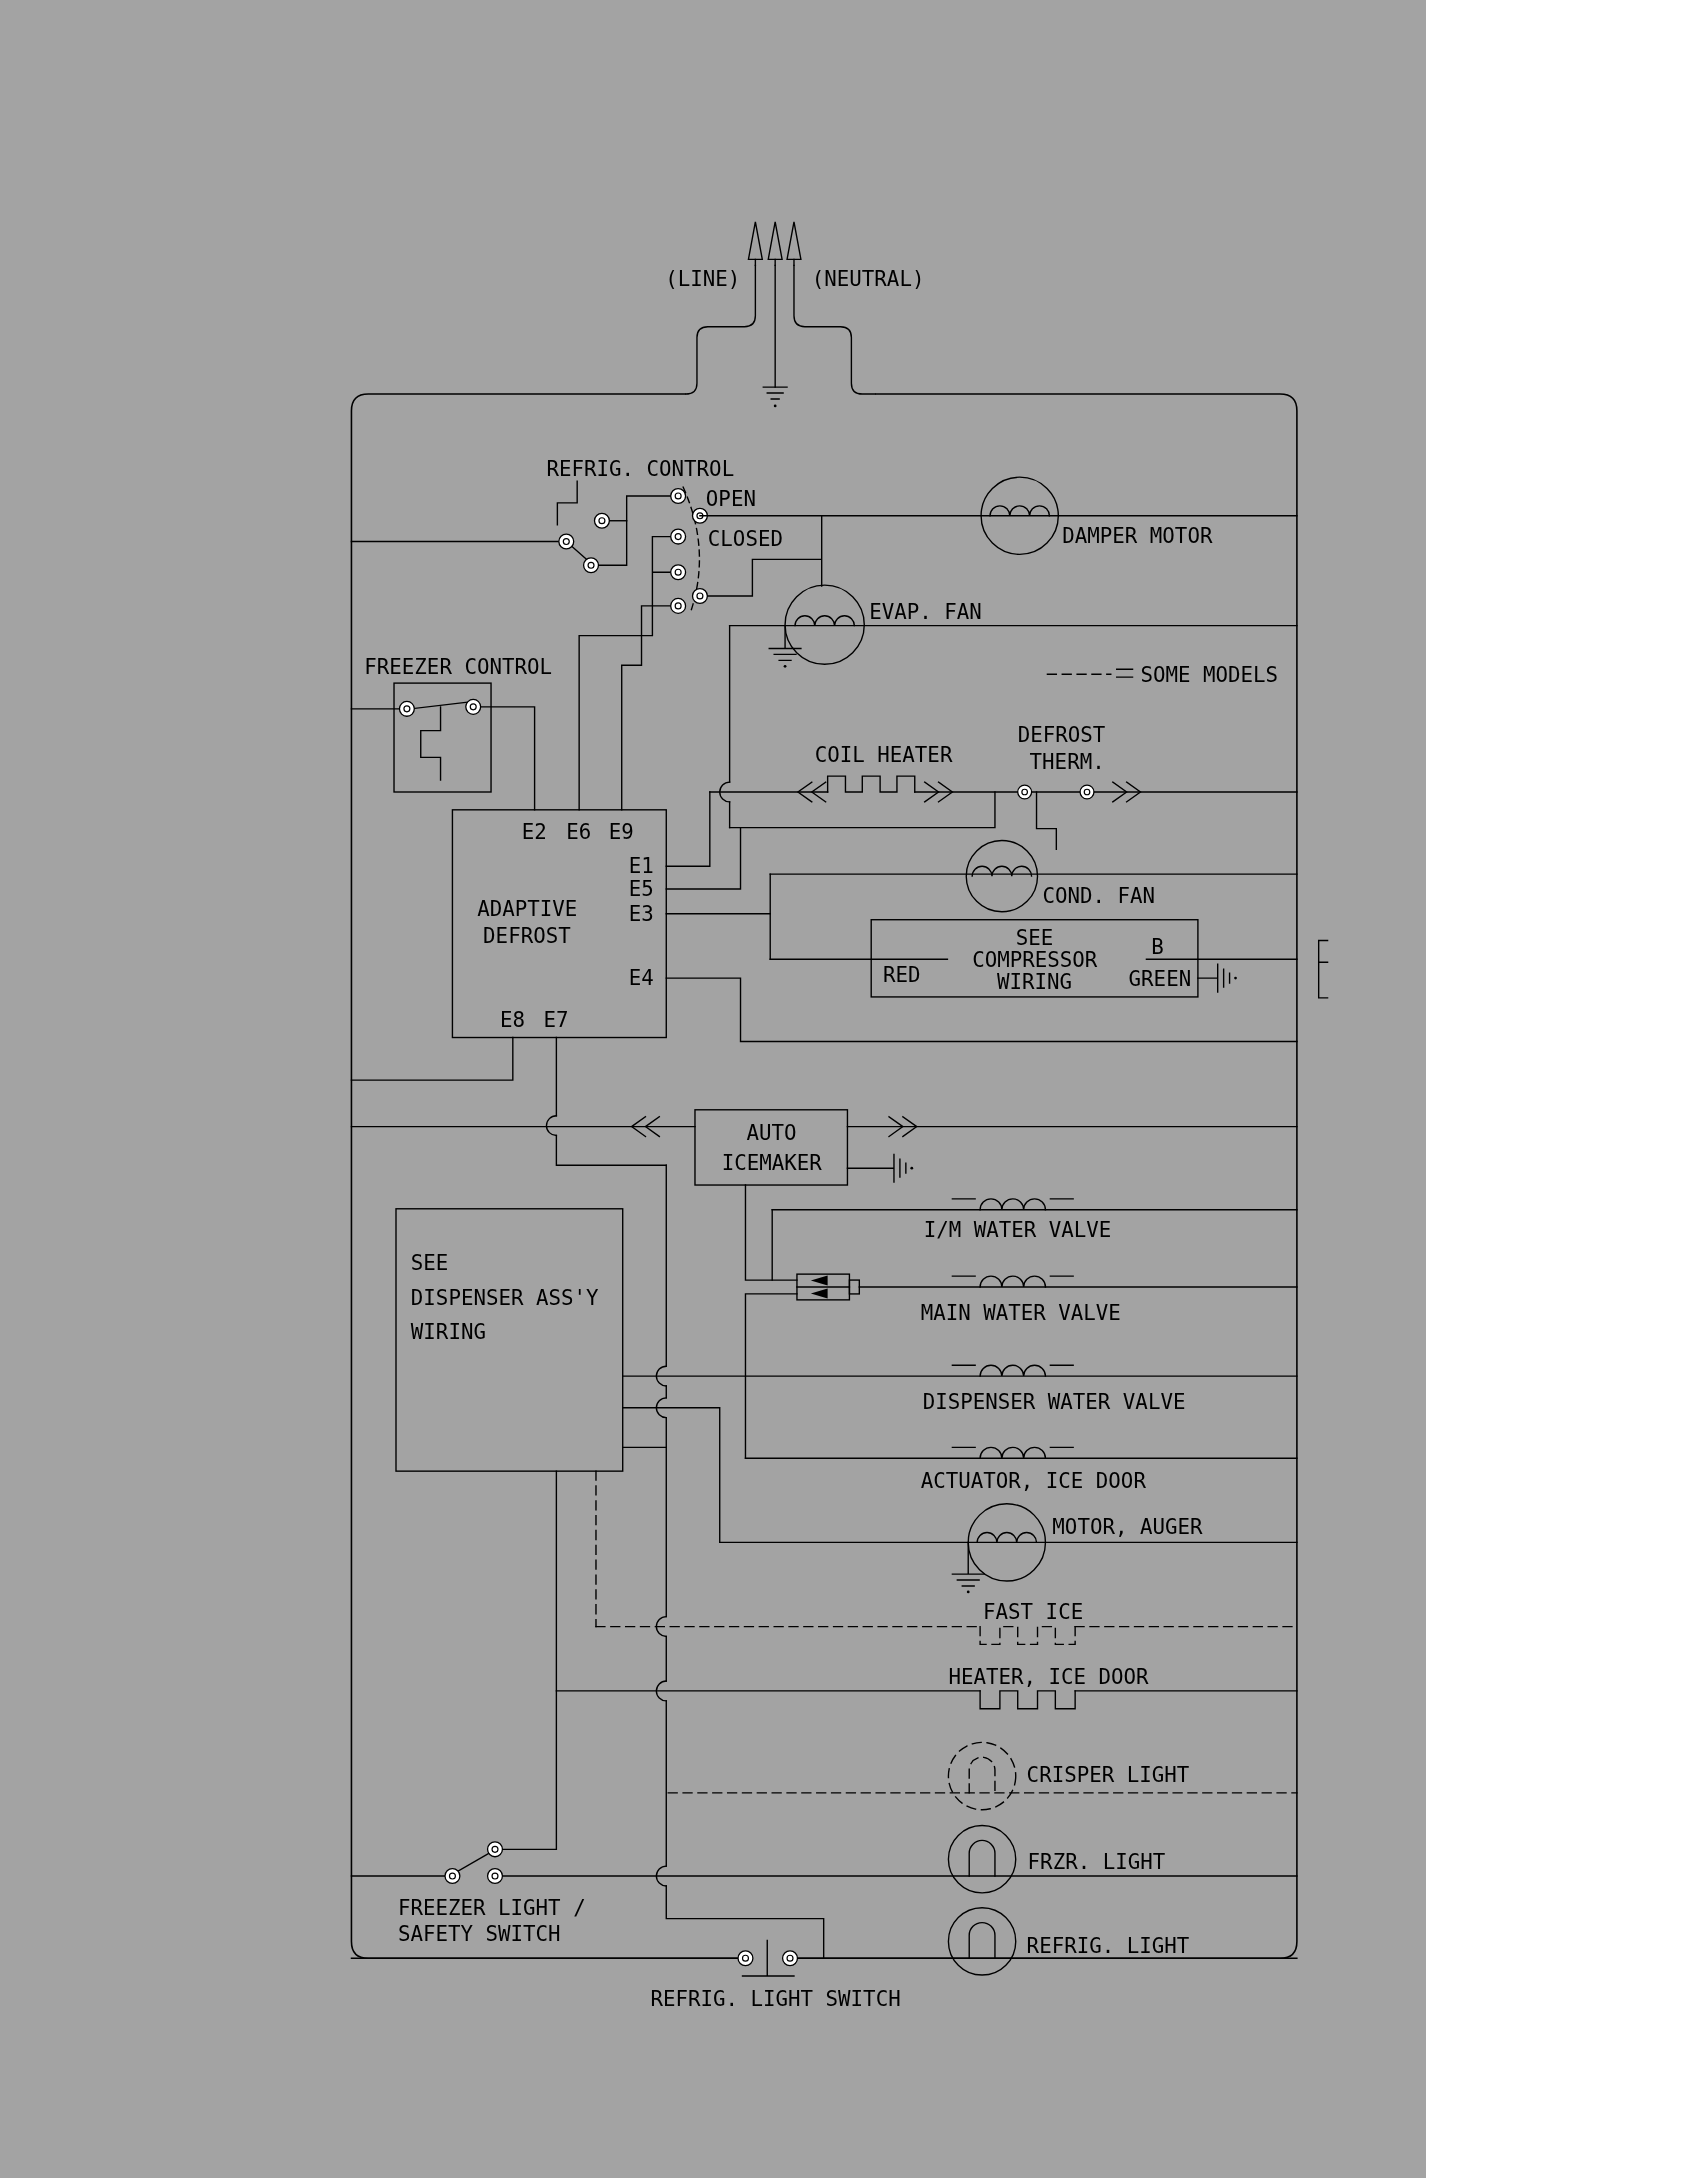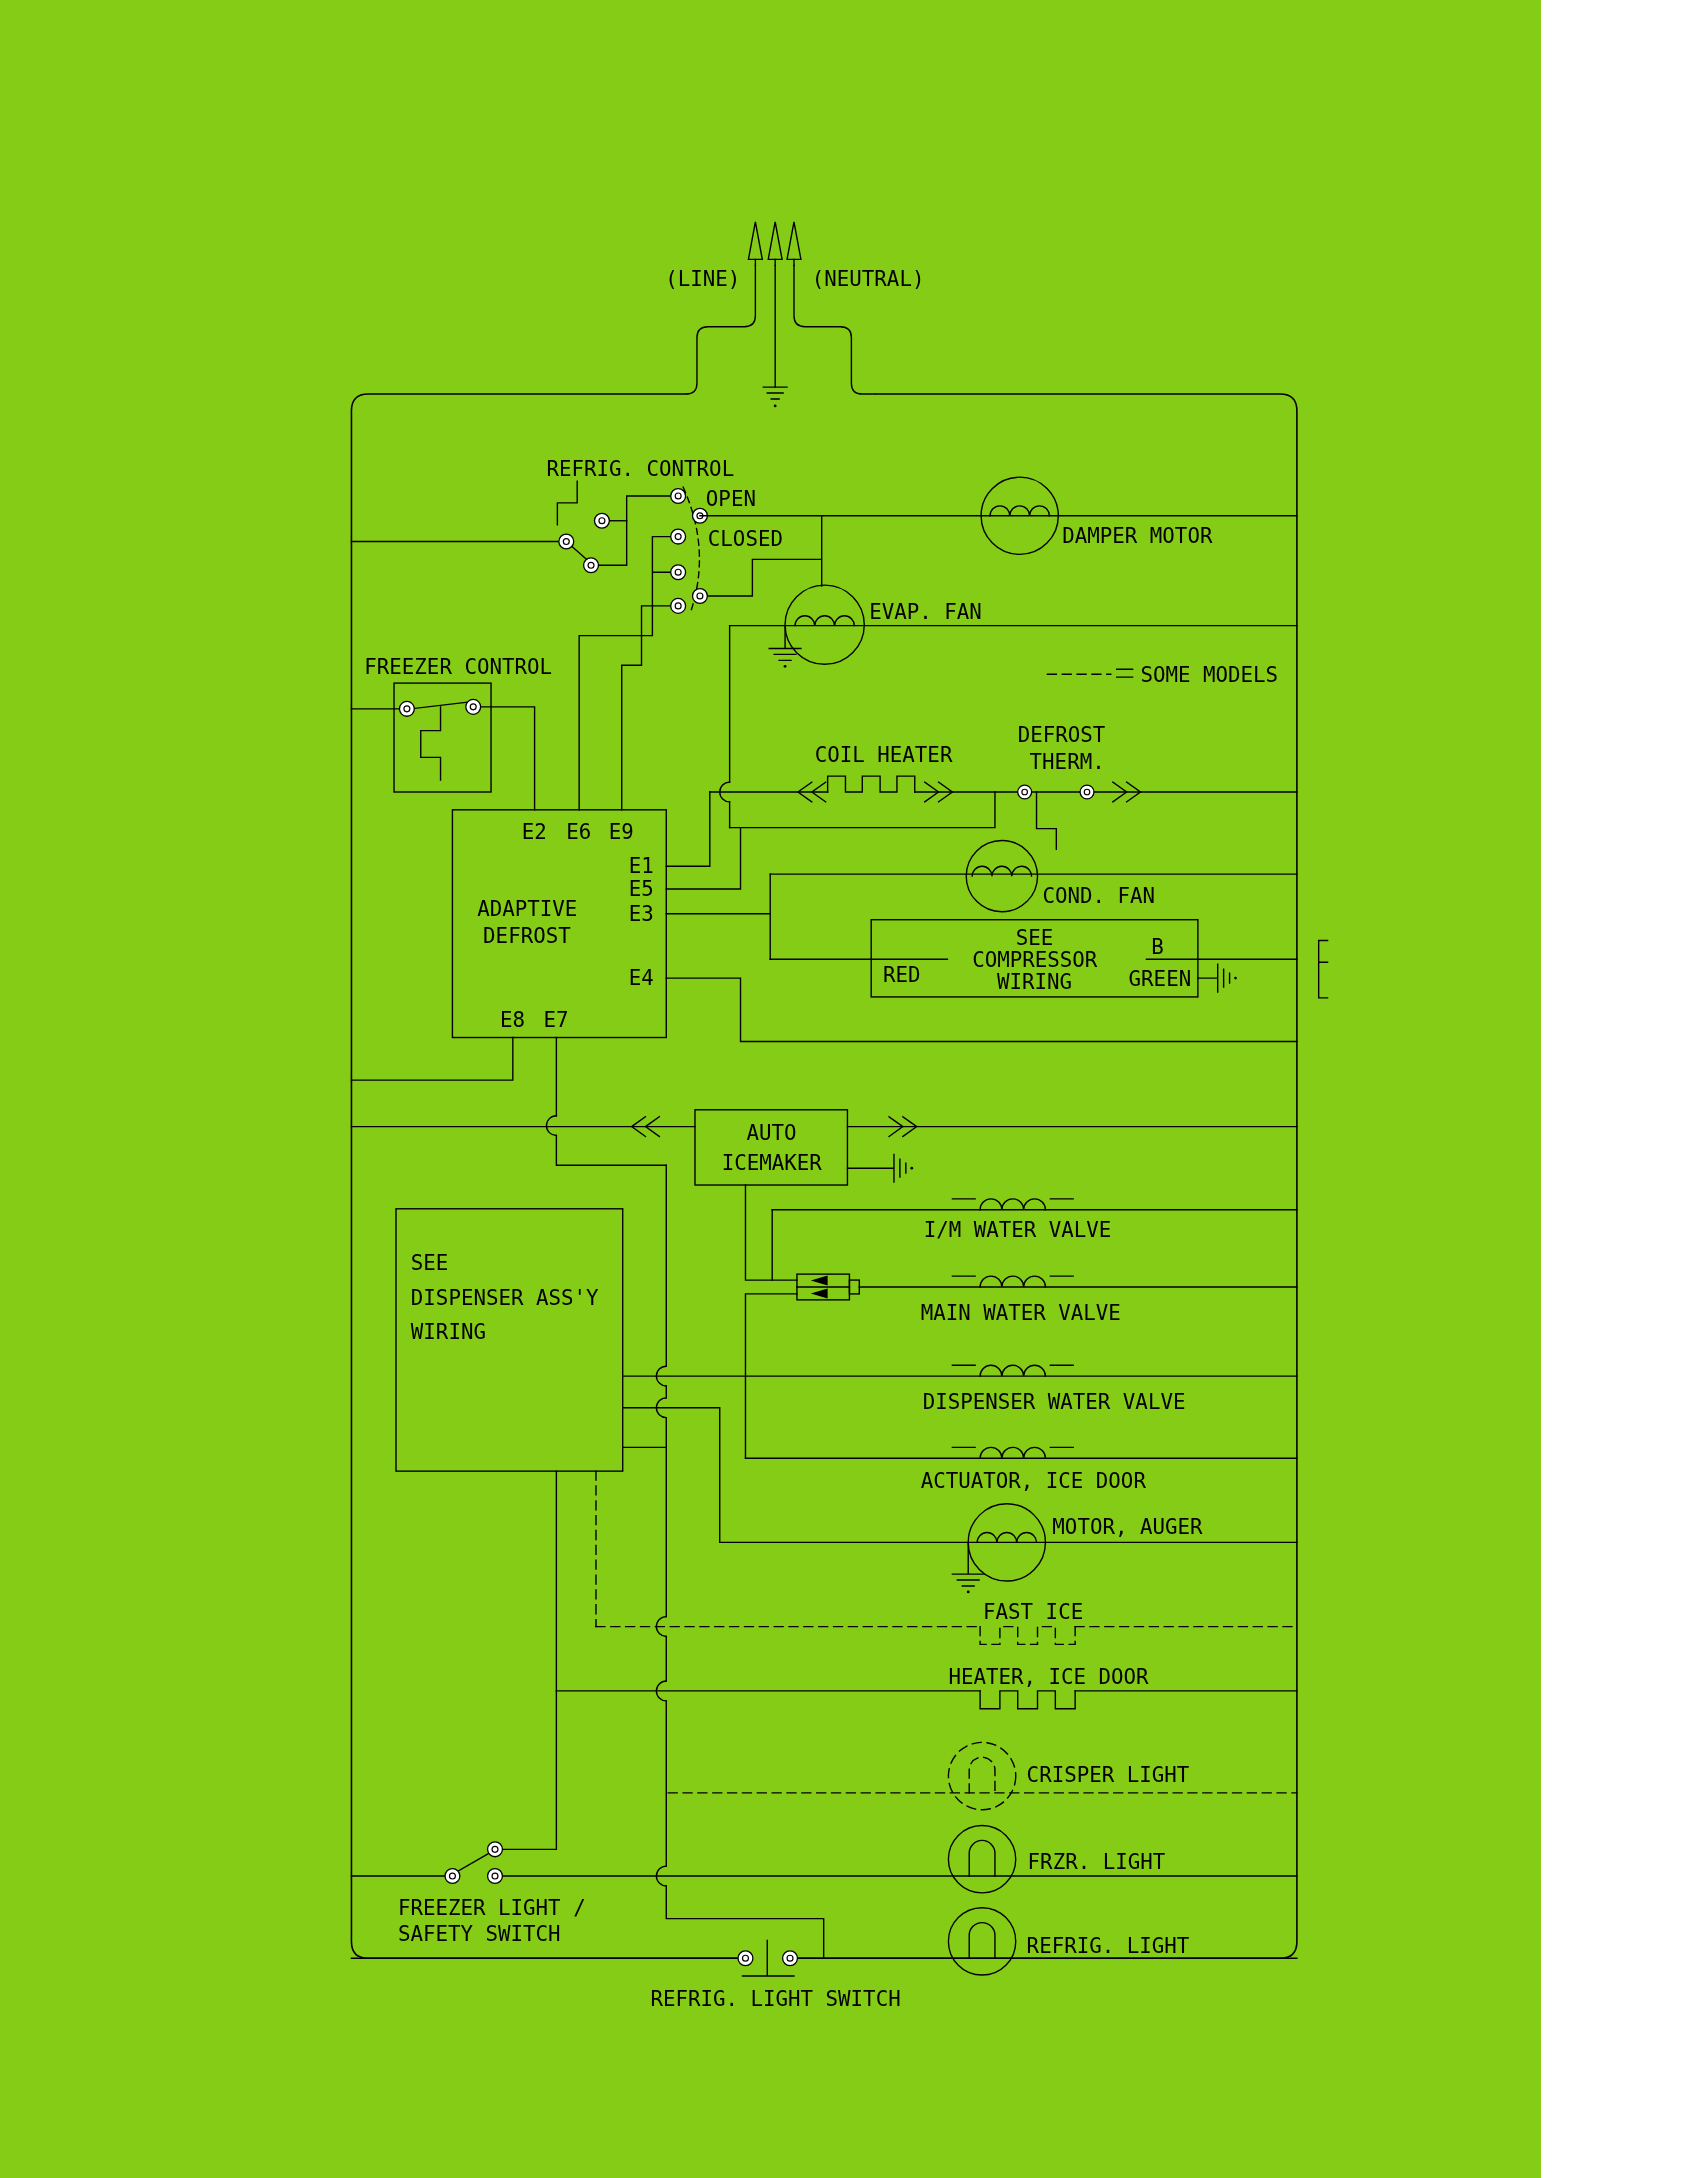--- a/index.html
+++ b/index.html
@@ -1,16 +1,16 @@
 <!DOCTYPE html>
 <html><head>
 <meta charset="utf-8">
 <style>
   html,body{margin:0;padding:0;background:#ffffff;}
-  .stage{width:1541px;height:2178px;position:relative;background:#84cc16;}
+  .stage{width:1426px;height:2178px;position:relative;background:#a3a3a3;}
   svg{display:block;}
   .w{stroke:#000;stroke-width:1.4;fill:none;stroke-linecap:square;}
   .wb{stroke:#000;stroke-width:1.6;fill:none;}
   .dash{stroke-dasharray:9,6;}
   .adash{stroke-dasharray:6,5;}
   .term{fill:#fff;stroke:#000;stroke-width:1.3;}
   .term2{fill:none;stroke:#000;stroke-width:1.2;}
   .fill{fill:#000;stroke:none;}
   .lbl{font-family:"DejaVu Sans Mono","Liberation Mono",monospace;font-size:21px;fill:#000;}
 </style>

